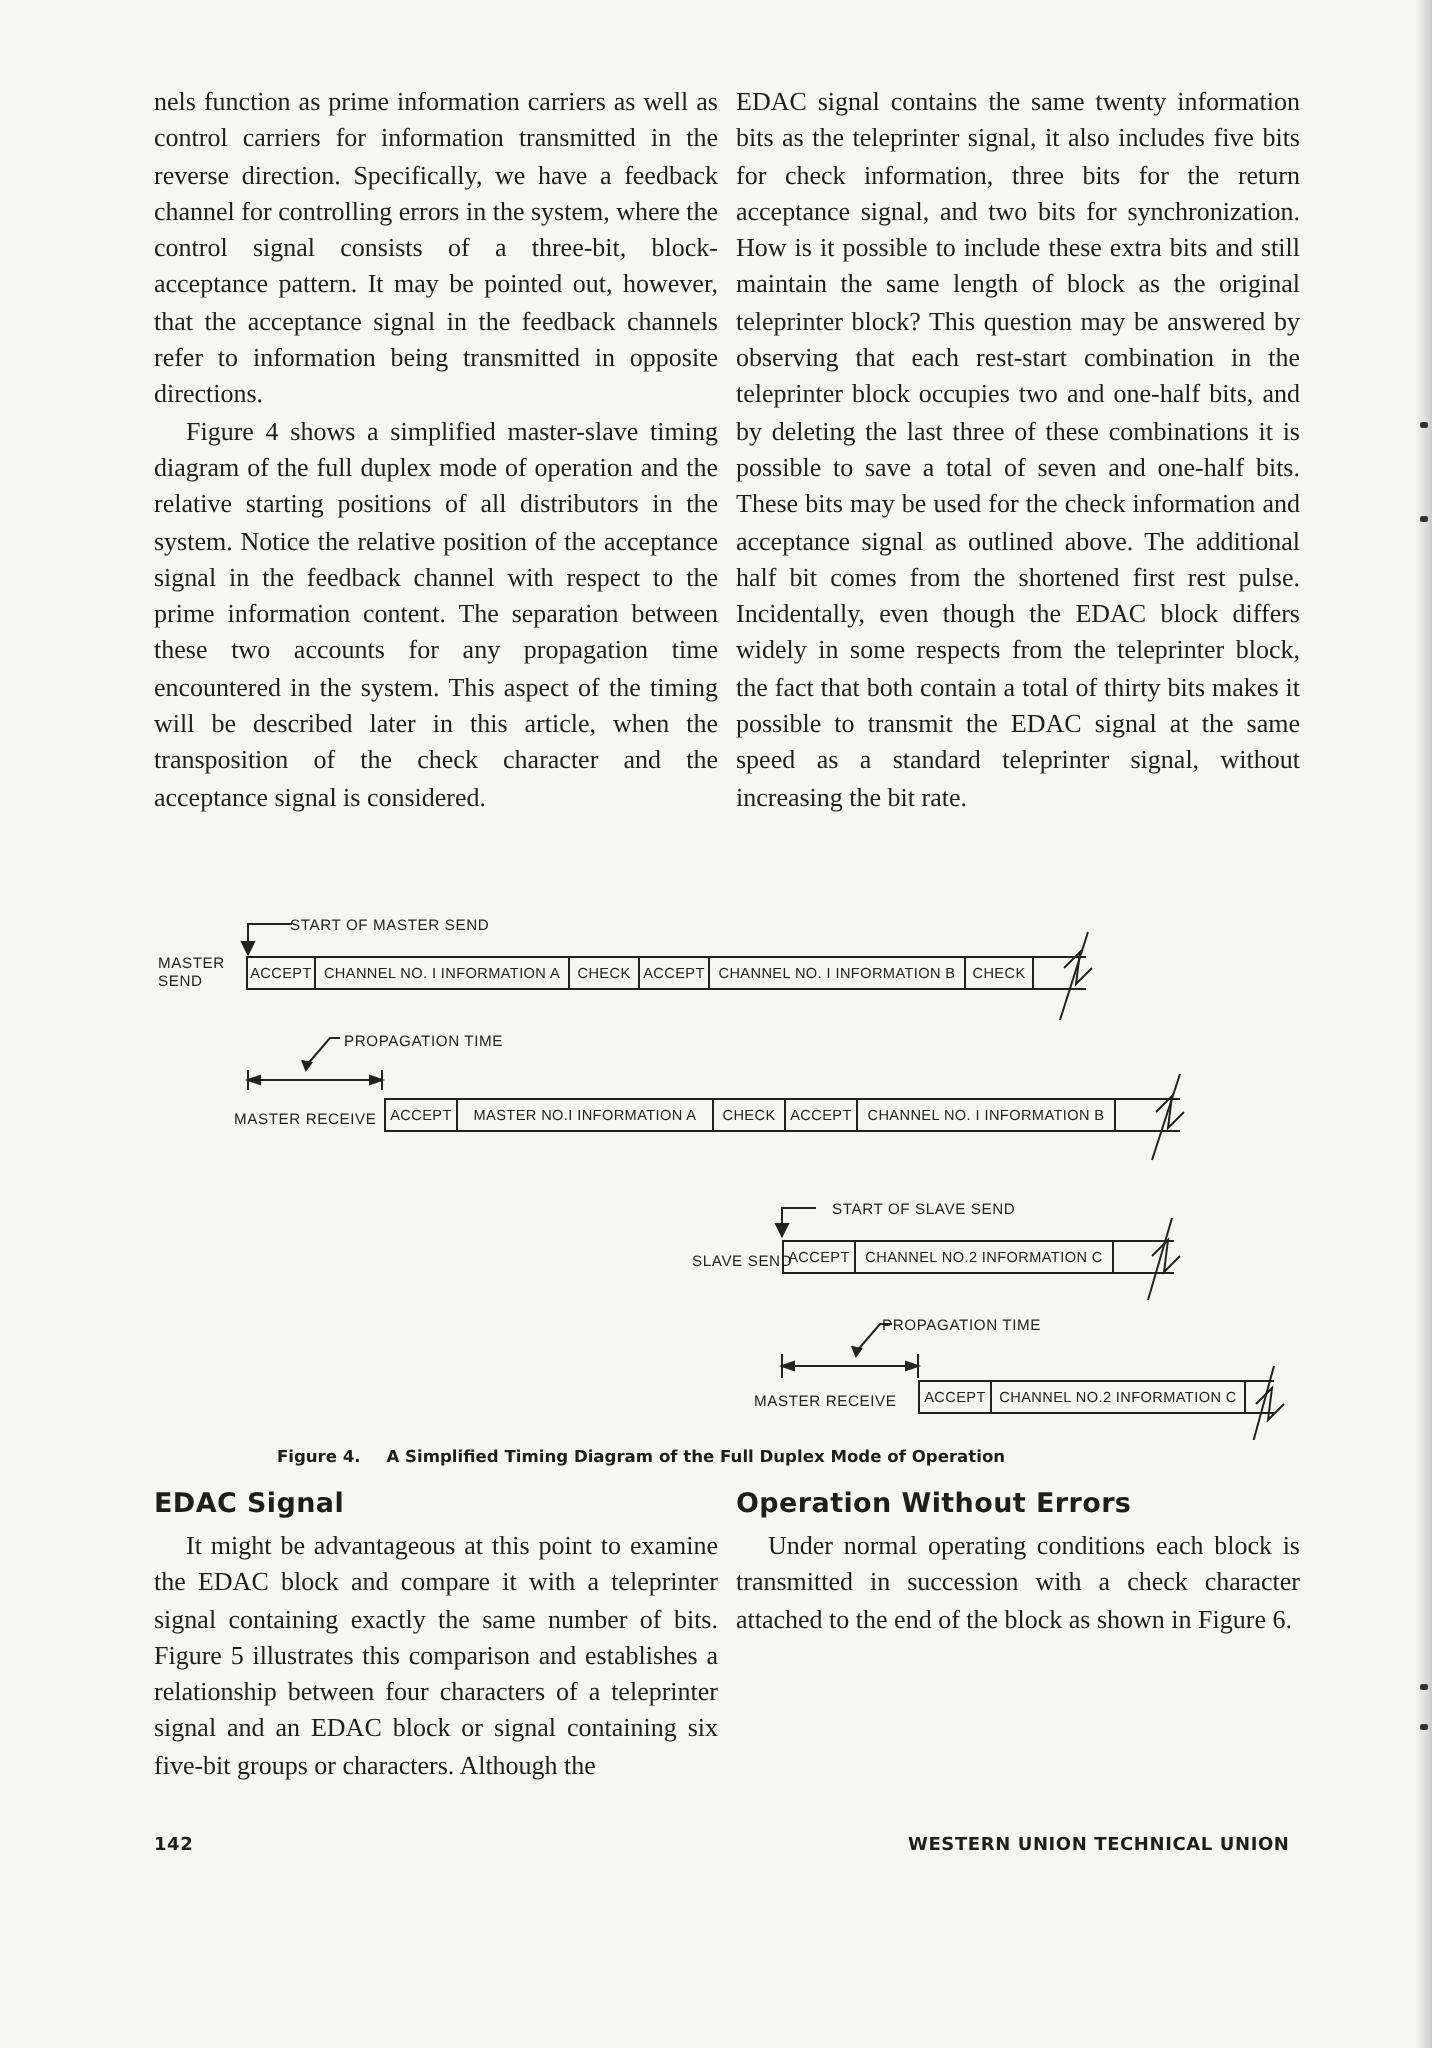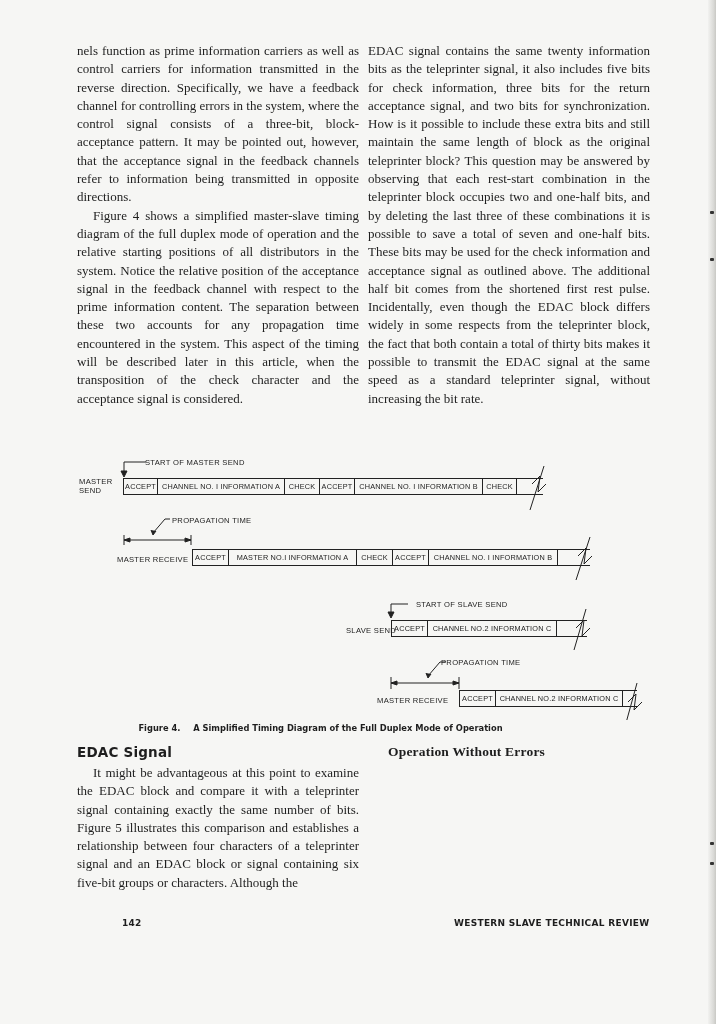--- a/index.html
+++ b/index.html
@@ -32,21 +32,21 @@
   }
   .caption {
     position: absolute; left: 0; width: 641px; top: 723px; text-align: center;
     font-family: "DejaVu Sans", "Liberation Sans", sans-serif; font-weight: bold; font-size: 8.3px;
   }
   .caption .num { margin-right: 10px; }
   .footer-num, .footer-title {
     position: absolute; top: 918px; font-family: "DejaVu Sans", "Liberation Sans", sans-serif;
     font-weight: bold; font-size: 9px; letter-spacing: 0.3px;
   }
-  .footer-num { left: 77px; margin-left: 45px; }
+  .footer-num { left: 77px; }
   .footer-title { left: 454px; }
 
   
   .diagram { position: absolute; left: 0; top: 0; width: 636px; height: 720px; pointer-events: none; }
   .dlabel {
     position: absolute; font-family: "Liberation Sans", "DejaVu Sans", sans-serif;
     font-size: 7.6px; letter-spacing: 0.3px; color: #222; white-space: nowrap; line-height: 9px;
   }
   .bar {
     position: absolute; height: 17px; display: flex; border-top: 1px solid #222; border-bottom: 1px solid #222;
@@ -150,22 +150,23 @@
     <div class="cell last" style="width:128px">CHANNEL NO.2 INFORMATION C</div>
   </div>
 </div>
 
 <div class="caption">
   <span class="num">Figure 4.</span>
   <span>A Simplified Timing Diagram of the Full Duplex Mode of Operation</span>
 </div>
 
 <div class="heading" style="left:77px; top:744px;">EDAC Signal</div>
-<div class="heading" style="left:388px; top:744px;font-family:Liberation Serif, serif;">Operation Without Errors</div>
+<div class="heading" style="left:368px; top:744px;">Operation Without Errors</div>
 
 <div class="col col-left-bottom">
   <p class="indent">It might be advantageous at this point to examine the EDAC block and compare it with a teleprinter signal containing exactly the same number of bits. Figure 5 illustrates this comparison and establishes a relationship between four characters of a teleprinter signal and an EDAC block or signal containing six five-bit groups or characters. Although the</p>
 </div>
 <div class="col col-right-bottom">
+  <p class="indent">Under normal operating conditions each block is transmitted in succession with a check character attached to the end of the block as shown in Figure 6.</p>
 </div>
 
 <div class="footer-num">142</div>
-<div class="footer-title">WESTERN SLAVE TECHNICAL REVIEW</div>
+<div class="footer-title">WESTERN UNION TECHNICAL UNION</div>
 
 </body></html>

